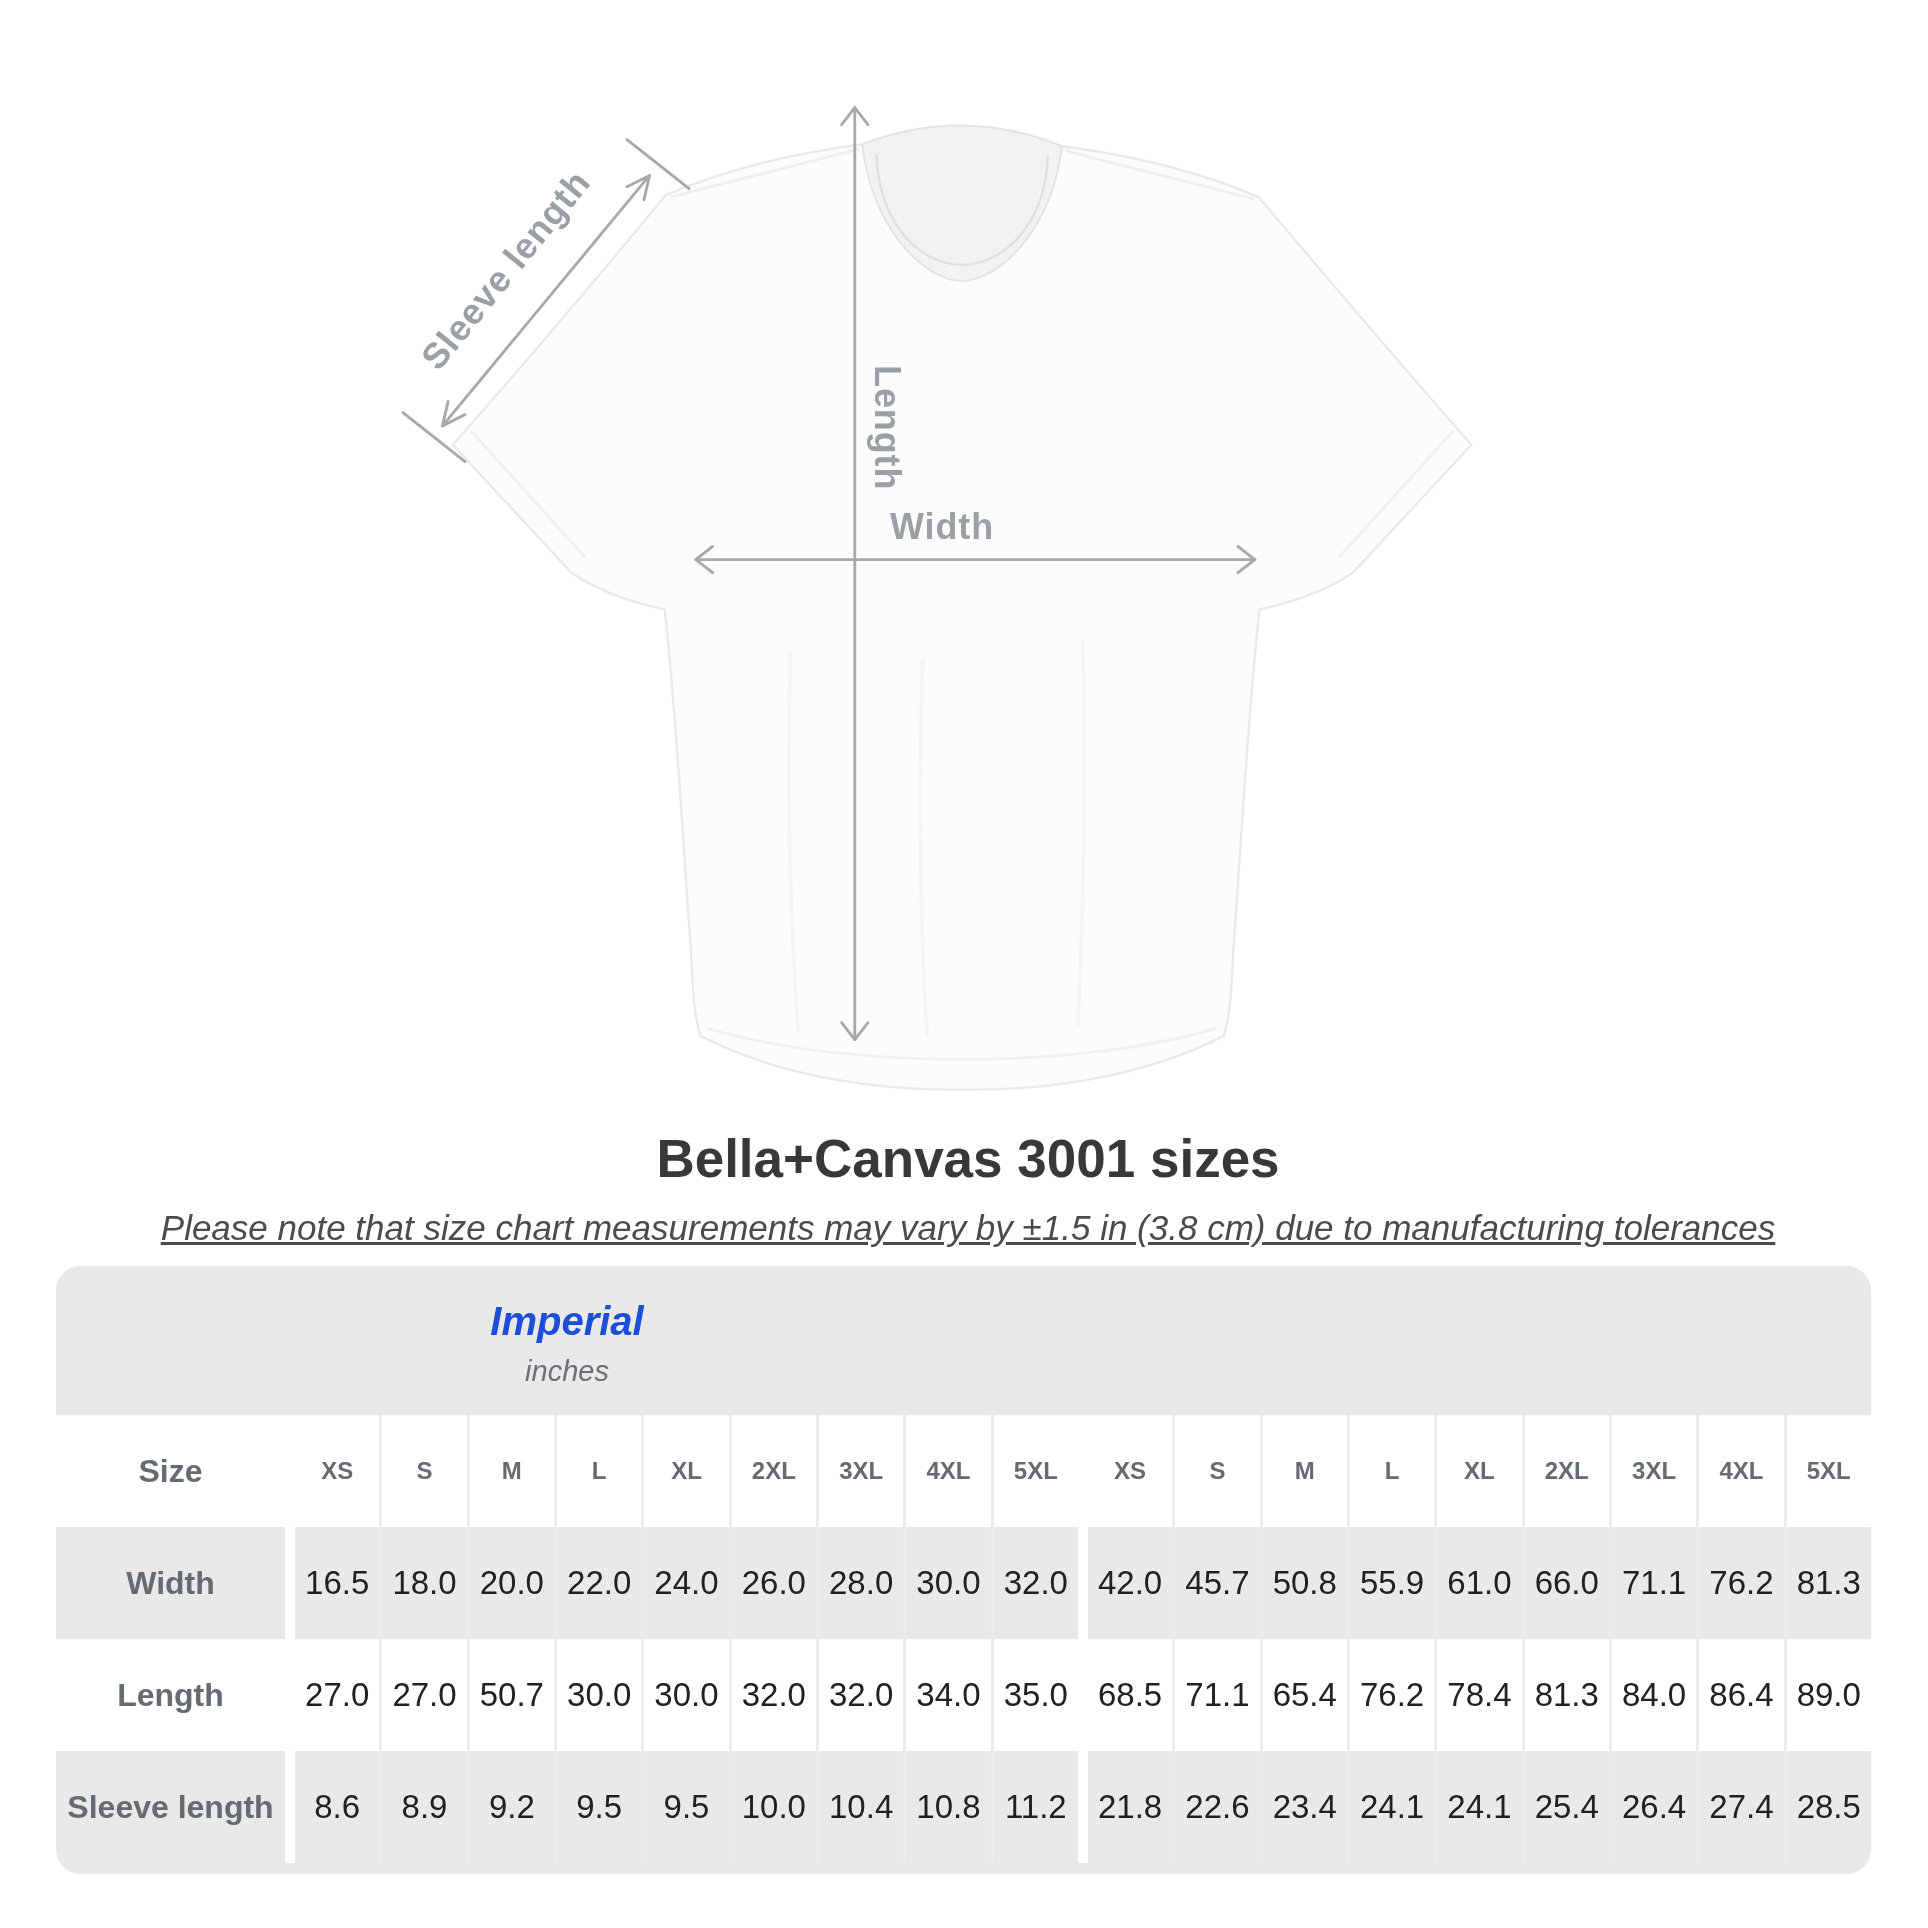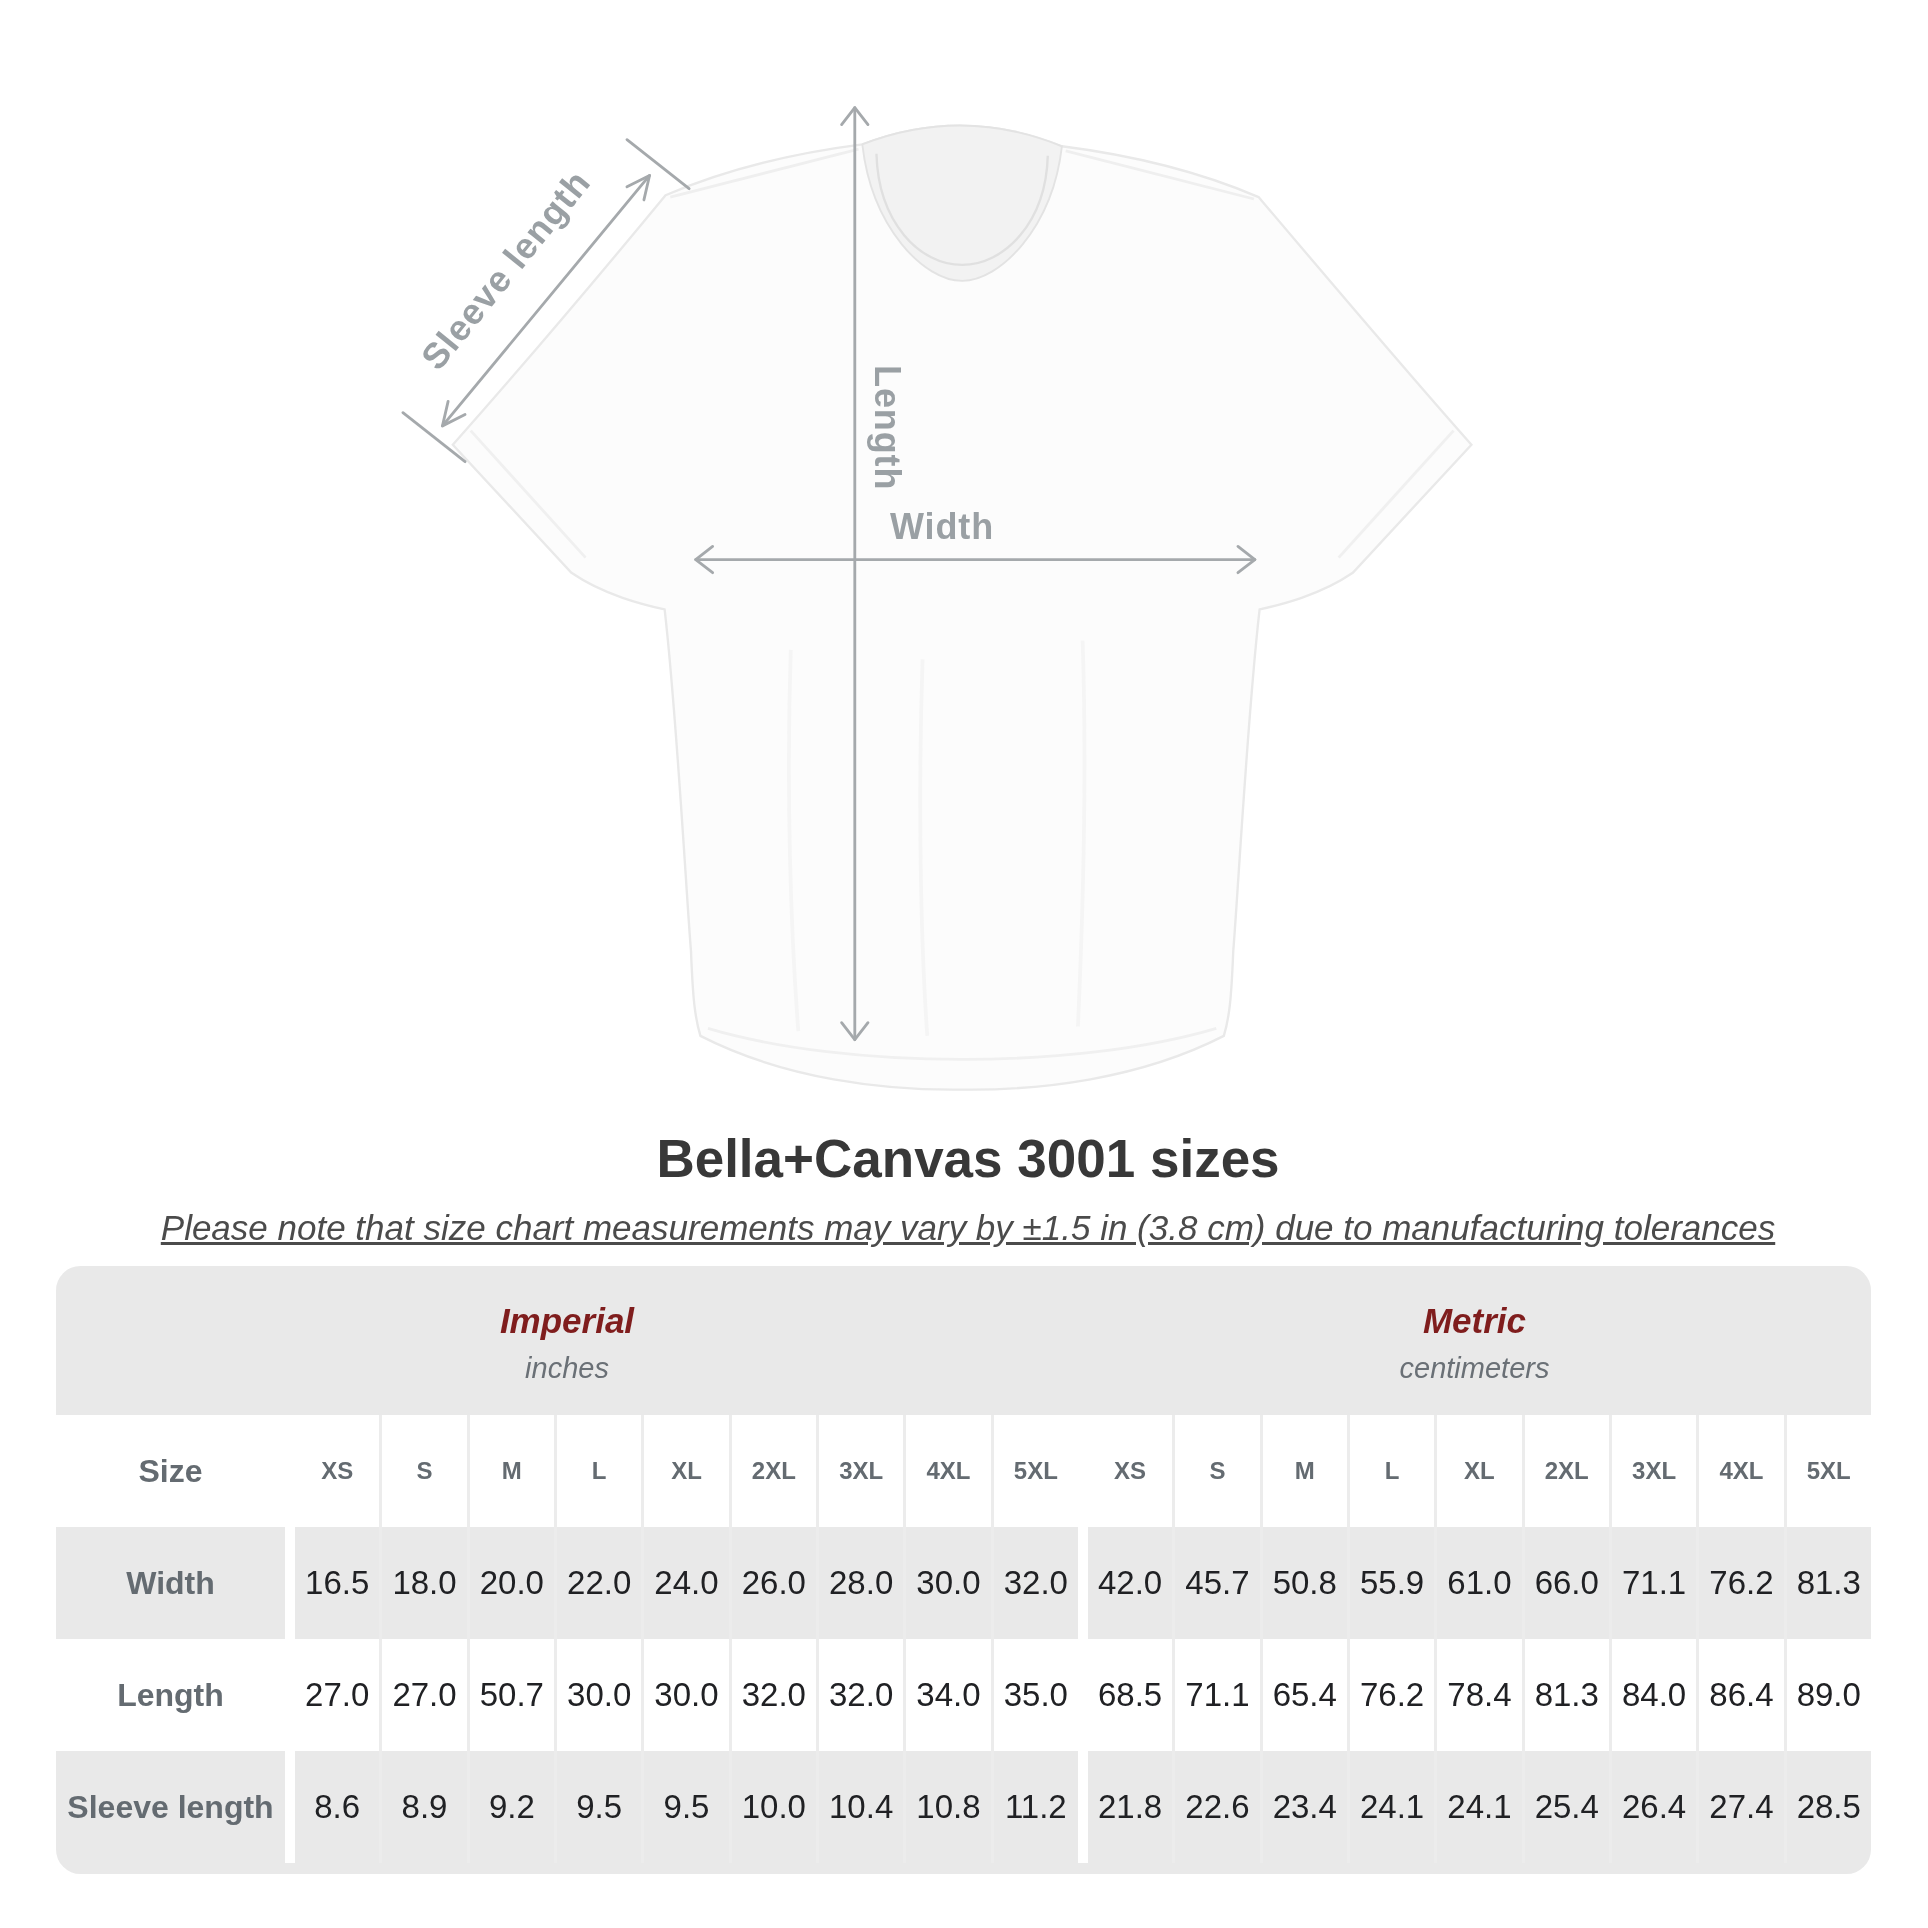--- a/index.html
+++ b/index.html
@@ -17,21 +17,21 @@
   .titleblock{position:absolute;left:4px;top:1128px;width:1928px;text-align:center;}
   .titleblock h1{margin:0;font-size:53px;font-weight:700;color:#383838;}
   .titleblock p{margin:19px 0 0 0;font-size:35px;font-style:italic;color:#4b4b4b;text-decoration:underline;}
 
   
   .sizetable{position:absolute;left:56px;top:1266px;width:1815px;height:608px;background:#e9e9e9;border-radius:24.5px;overflow:hidden;}
   .groups{display:flex;height:149px;}
   .group{display:flex;flex-direction:column;align-items:center;justify-content:center;padding-top:5.6px;}
   .group.imperial{flex:0 0 calc(229px + (100% - 229px)/2);}
   .group.metric{flex:1;}
-  .g-label{font-size:35px;font-weight:700;font-style:italic;color:#7f1d1d;text-align:center;}
+  .g-label{font-size:40px;font-weight:700;font-style:italic;color:#1d4ed8;text-align:center;}
   .g-unit{font-size:29px;font-style:italic;color:#6a7076;margin-top:11.3px;}
 
   .row{display:flex;height:112px;}
   .row.white{background:#ffffff;}
   .rowlabel{flex:0 0 229px;display:flex;align-items:center;justify-content:center;
             font-weight:700;font-size:32px;color:#646b71;}
   .cell{flex:1;display:flex;align-items:center;justify-content:center;border-left:3.8px solid #ececec;}
   .cell.gap{border-left:10.4px solid #ffffff;}
   .row.header .cell{font-weight:700;font-size:24px;color:#646b71;}
   .row.data .cell{font-size:33px;font-weight:400;color:#202124;}
@@ -99,24 +99,20 @@
 <div class="titleblock">
   <h1>Bella+Canvas 3001 sizes</h1>
   <p>Please note that size chart measurements may vary by ±1.5 in (3.8 cm) due to manufacturing tolerances</p>
 </div>
 
 <div class="sizetable">
   <div class="groups">
     <div class="group imperial">
       <div class="g-label">Imperial</div>
       <div class="g-unit">inches</div>
-    </div>
-    <div class="group metric">
-      <div class="g-label">Metric</div>
-      <div class="g-unit">centimeters</div>
     </div>
   </div>
 
   <div class="row header white">
     <div class="rowlabel">Size</div>
   <div class="cell gap">XS</div>
       <div class="cell">S</div>
       <div class="cell">M</div>
       <div class="cell">L</div>
       <div class="cell">XL</div>

